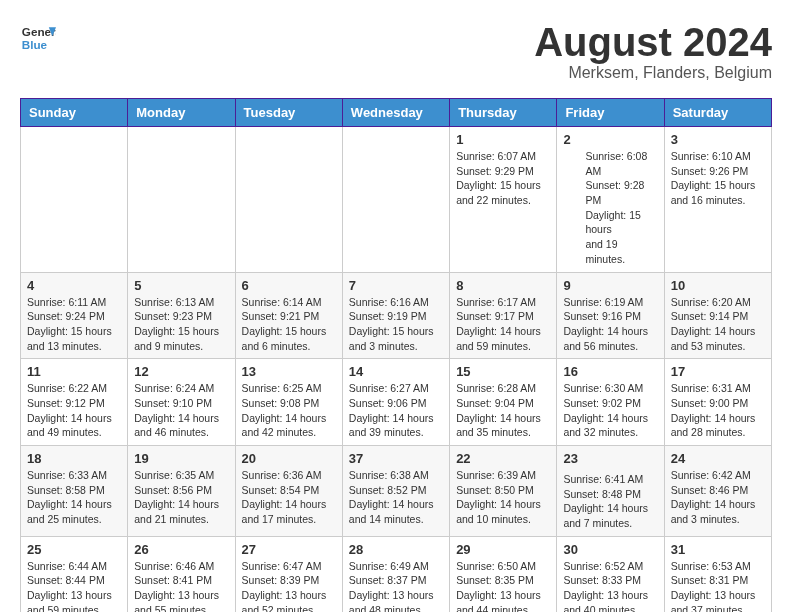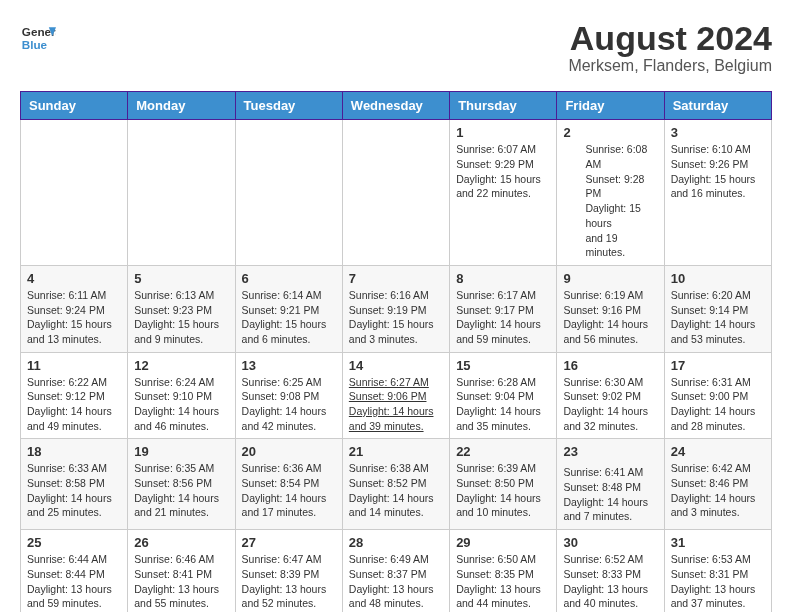--- a/index.html
+++ b/index.html
@@ -22,21 +22,21 @@
       gap: 4px;
     }
     .logo-icon {
       width: 36px;
       height: 36px;
     }
     .title-block {
       text-align: right;
     }
     .title-block h1 {
-      font-size: 34px;
+      font-size: 40px;
       font-weight: bold;
       color: #333;
       line-height: 1.1;
     }
     .title-block h2 {
       font-size: 16px;
       font-weight: normal;
       color: #555;
     }
     .calendar {
@@ -209,21 +209,21 @@
         </td>
         <td>
           <span class="day-num">13</span>
           <div class="day-detail" style="white-space: pre-line;">Sunrise: 6:25 AM
 Sunset: 9:08 PM
 Daylight: 14 hours
 and 42 minutes.</div>
         </td>
         <td>
           <span class="day-num">14</span>
-          <div class="day-detail" style="white-space: pre-line; text-decoration: underline;">Sunrise: 6:27 AM
+          <div class="day-detail" style="white-space: pre-line;">Sunrise: 6:27 AM
 Sunset: 9:06 PM
 Daylight: 14 hours
 and 39 minutes.</div>
         </td>
         <td>
           <span class="day-num">15</span>
           <div class="day-detail" style="white-space: pre-line;">Sunrise: 6:28 AM
 Sunset: 9:04 PM
 Daylight: 14 hours
 and 35 minutes.</div>
@@ -259,21 +259,21 @@
 and 21 minutes.</div>
         </td>
         <td>
           <span class="day-num">20</span>
           <div class="day-detail" style="white-space: pre-line;">Sunrise: 6:36 AM
 Sunset: 8:54 PM
 Daylight: 14 hours
 and 17 minutes.</div>
         </td>
         <td>
-          <span class="day-num">21</span>
+          <span class="day-num">37</span>
           <div class="day-detail" style="white-space: pre-line;">Sunrise: 6:38 AM
 Sunset: 8:52 PM
 Daylight: 14 hours
 and 14 minutes.</div>
         </td>
         <td>
           <span class="day-num">22</span>
           <div class="day-detail" style="white-space: pre-line;">Sunrise: 6:39 AM
 Sunset: 8:50 PM
 Daylight: 14 hours

